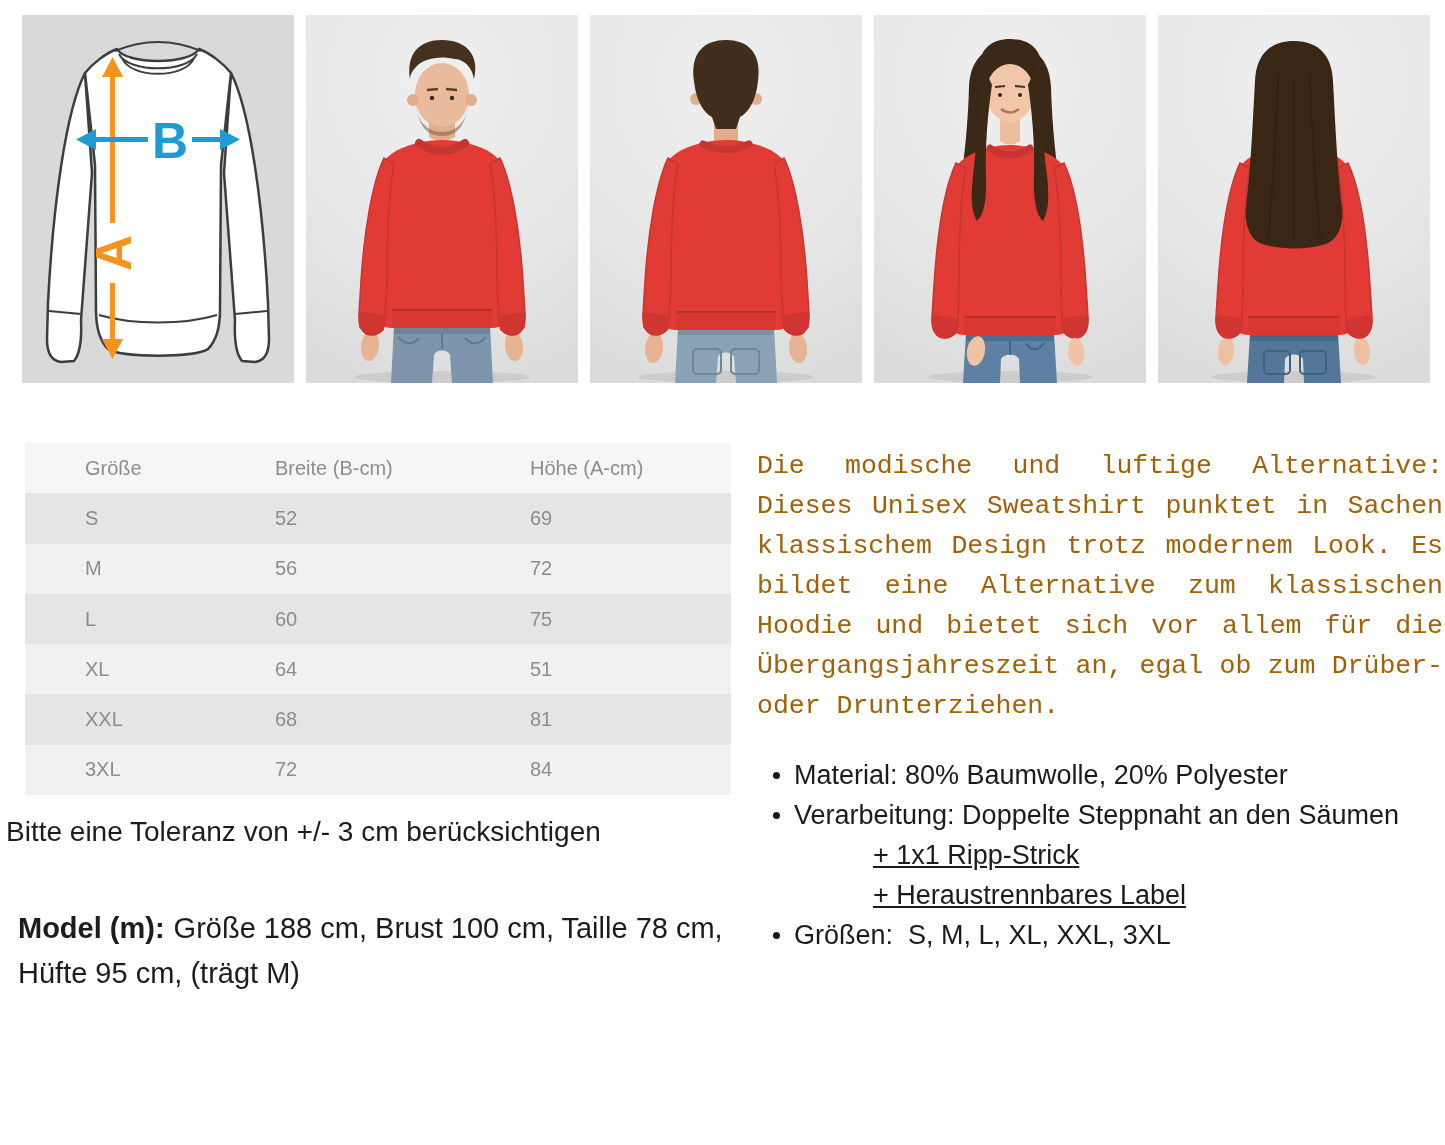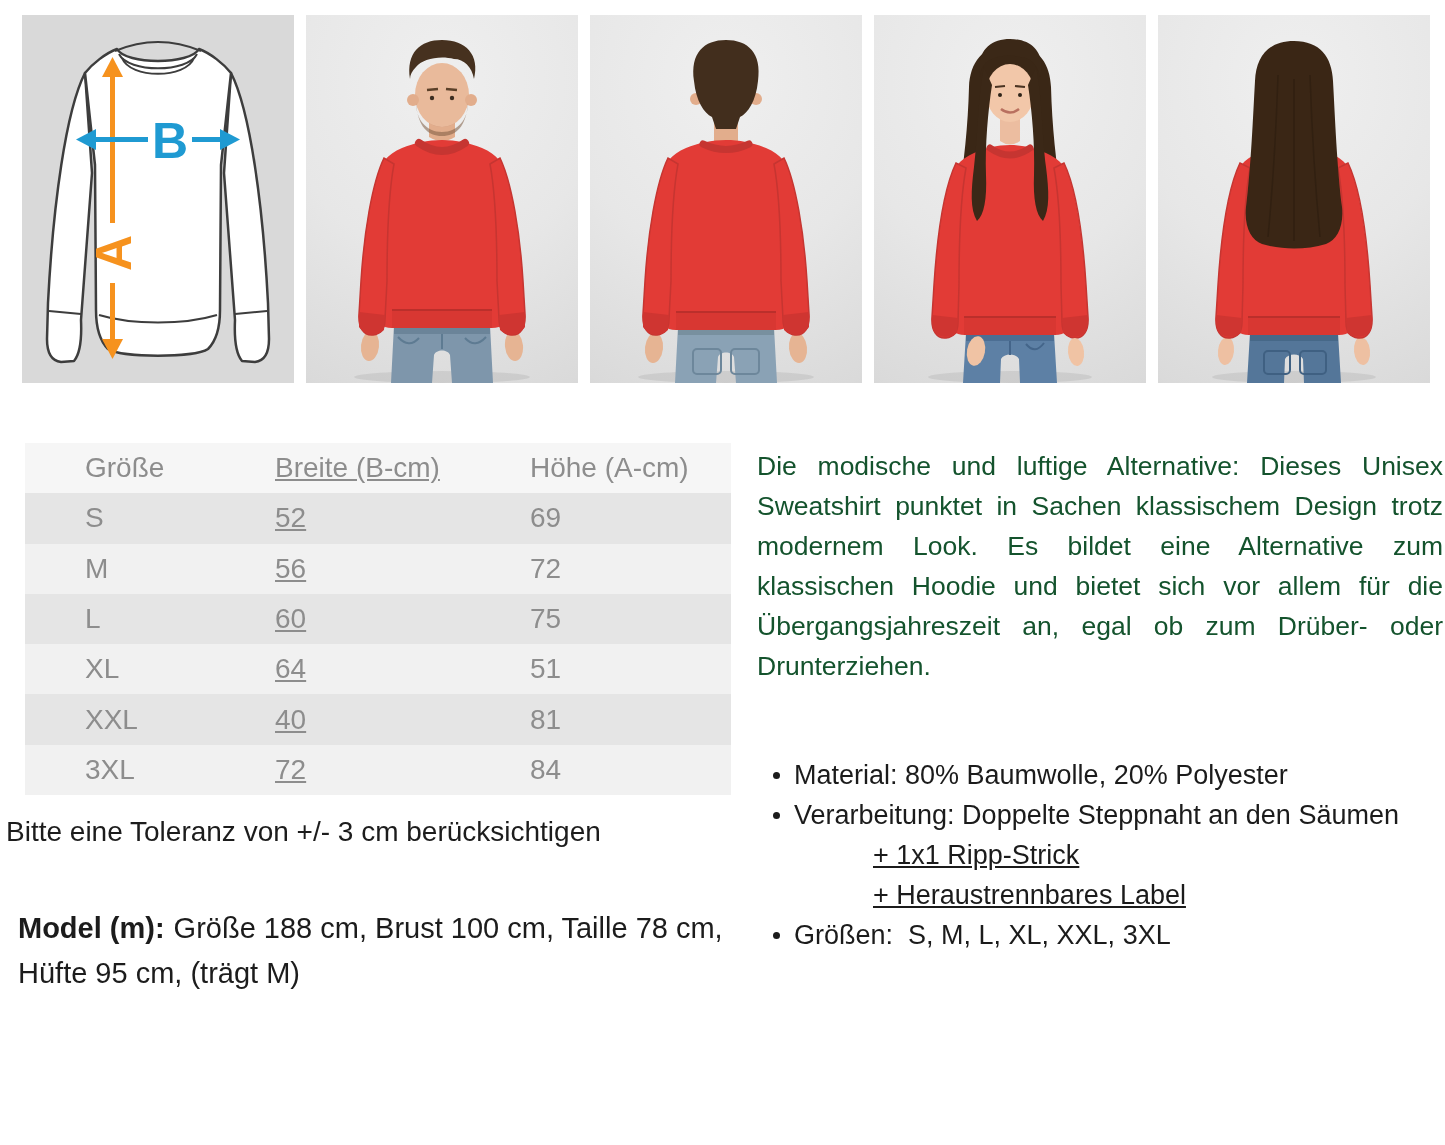--- a/index.html
+++ b/index.html
@@ -7,39 +7,39 @@
         font-family:"Liberation Sans", sans-serif;color:#1b1b1b;}
 
   
   .gallery{position:absolute;left:22px;top:15px;display:flex;gap:12px;}
   .panel{width:272px;height:368px;overflow:hidden;}
   .diagram-panel{background:#d9d9d9;}
   .photo-panel{background:radial-gradient(140% 115% at 50% 18%, #efefef 0%, #e7e7e7 42%, #dadada 78%, #c9c9c9 100%);}
   .panel svg{display:block;}
 
   
-  .size-table{position:absolute;left:25px;top:443px;width:706px;font-size:28px;color:#8d8d8d;}
+  .size-table{position:absolute;left:25px;top:443px;width:706px;font-size:20px;color:#8d8d8d;}
   .t-row{display:flex;height:50.3px;align-items:center;}
   .t-row.head{background:#f6f6f6;}
   .t-row.dark{background:#e5e5e5;}
   .t-row.light{background:#f1f1f1;}
   .tc1{width:250px;padding-left:60px;box-sizing:border-box;}
-  .tc2{width:255px;text-decoration:underline;}
+  .tc2{width:255px;}
   .tc3{flex:1;}
 
   
   .tolerance{position:absolute;left:6px;top:816px;font-size:28px;color:#1c1c1c;}
   .model-block{position:absolute;left:18px;width:706px;font-size:29px;line-height:45px;color:#1c1c1c;}
   .model-block b{font-weight:bold;margin-right:9px;margin-top:28px;}
   .model-block.m{top:906px;}
   .model-block.w{top:1032px;}
 
   
   .description{position:absolute;left:757px;top:446px;width:686px;font-size:26.5px;line-height:40px;
-               text-align:justify;color:#14532d;}
+               text-align:justify;color:#a16207;font-family:Liberation Mono, monospace;}
   .features{position:absolute;left:757px;top:742px;width:686px;margin:13px;padding:0;list-style:none;
             font-size:27px;color:#1b1b1b;}
   .features li{position:relative;padding-left:24px;line-height:40px;white-space:pre-wrap;}
   .features li.bullet::before{content:"";position:absolute;left:3px;top:17px;width:7px;height:7px;
             border-radius:50%;background:#1b1b1b;}
   .features li.indent{padding-left:103px;text-decoration:underline;}
 </style>
 </head>
 <body>
 
@@ -236,21 +236,21 @@
       <div class="tc2">60</div>
       <div class="tc3">75</div>
     </div>
     <div class="t-row light">
       <div class="tc1">XL</div>
       <div class="tc2">64</div>
       <div class="tc3">51</div>
     </div>
     <div class="t-row dark">
       <div class="tc1">XXL</div>
-      <div class="tc2">40</div>
+      <div class="tc2">68</div>
       <div class="tc3">81</div>
     </div>
     <div class="t-row light">
       <div class="tc1">3XL</div>
       <div class="tc2">72</div>
       <div class="tc3">84</div>
     </div>
   </div>
 
   <div class="tolerance">Bitte eine Toleranz von +/- 3 cm berücksichtigen</div>

